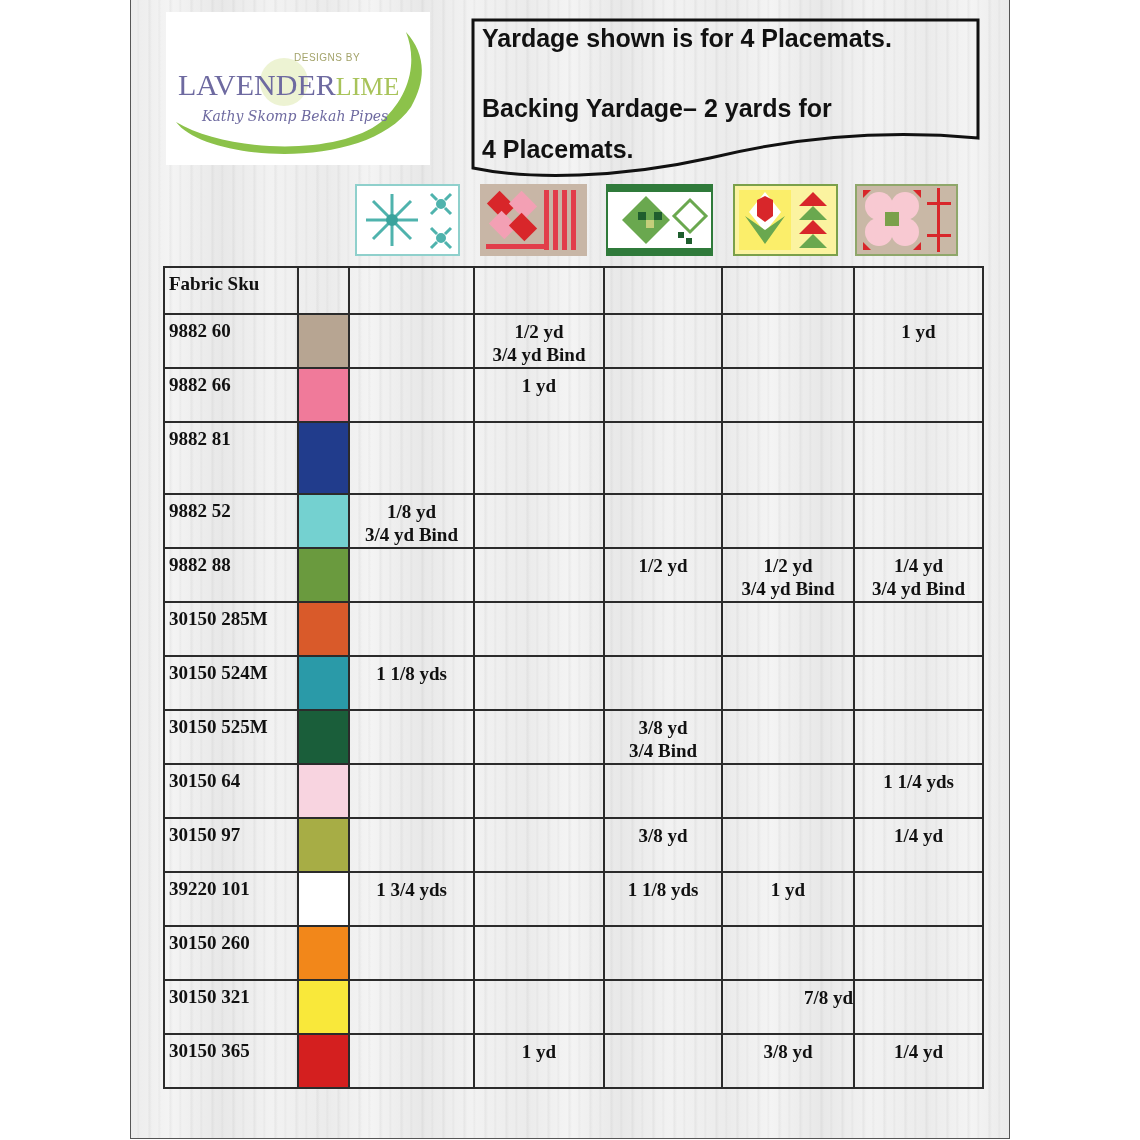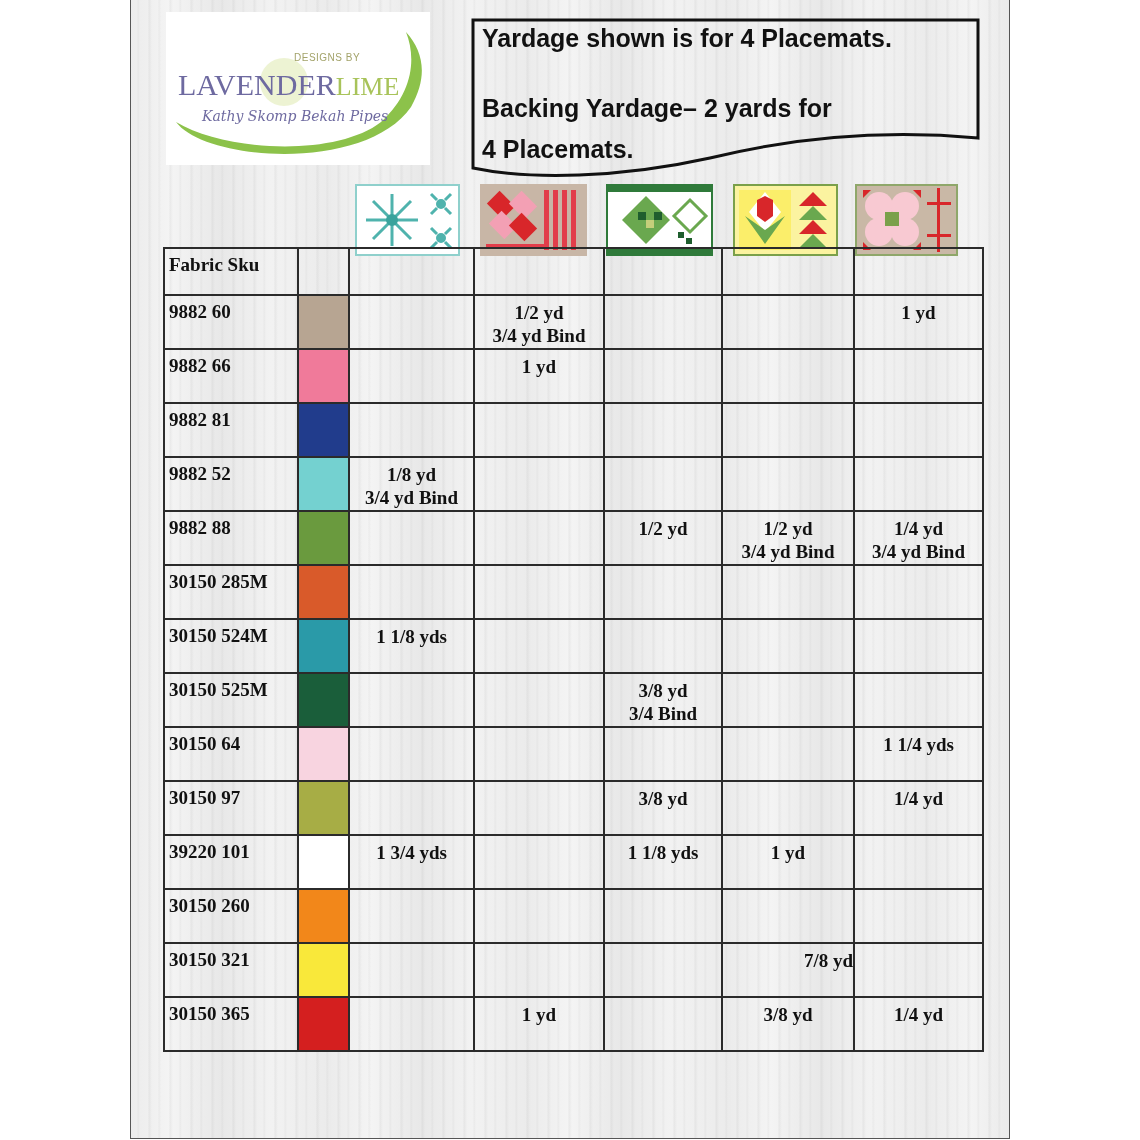--- a/index.html
+++ b/index.html
@@ -48,21 +48,21 @@
   .note svg { position:absolute; left:0; top:0; }
   .note .line {
     position:absolute; left:12px; font-family:"Liberation Sans", sans-serif;
     font-weight:bold; font-size:25px; color:#111; white-space:nowrap;
   }
   .thumbs { position:absolute; top:184px; left:0; }
   .thumb {
     position:absolute; top:0; height:72px; box-sizing:border-box;
   }
   table.sku {
-    position:absolute; left:163px; top:247px;
+    position:absolute; left:163px; top:266px;
     border-collapse:collapse;
     font-family:"Liberation Serif", serif; font-weight:bold; color:#111;
   }
   table.sku td {
     border:2px solid #2b2b2b; padding:0; vertical-align:top;
     font-size:19px; line-height:23px;
   }
   table.sku td.skucol { width:128px; padding-left:4px; padding-top:4px; text-align:left; }
   table.sku td.swatch { width:49px; padding:0; }
   table.sku td.val { text-align:center; padding-top:5px; }
@@ -195,21 +195,21 @@
       </tr>
       <tr style="height: 54px;">
         <td class="skucol">9882 66</td>
         <td class="swatch" style="background: rgb(240, 122, 154);"></td>
         <td class="val" style="white-space: pre-line;"></td>
         <td class="val" style="white-space: pre-line;">1 yd</td>
         <td class="val" style="white-space: pre-line;"></td>
         <td class="val" style="white-space: pre-line;"></td>
         <td class="val" style="white-space: pre-line;"></td>
       </tr>
-      <tr style="height: 54px;">
+      <tr style="height: 72px;">
         <td class="skucol">9882 81</td>
         <td class="swatch" style="background: rgb(33, 60, 140);"></td>
         <td class="val" style="white-space: pre-line;"></td>
         <td class="val" style="white-space: pre-line;"></td>
         <td class="val" style="white-space: pre-line;"></td>
         <td class="val" style="white-space: pre-line;"></td>
         <td class="val" style="white-space: pre-line;"></td>
       </tr>
       <tr style="height: 54px;">
         <td class="skucol">9882 52</td>

